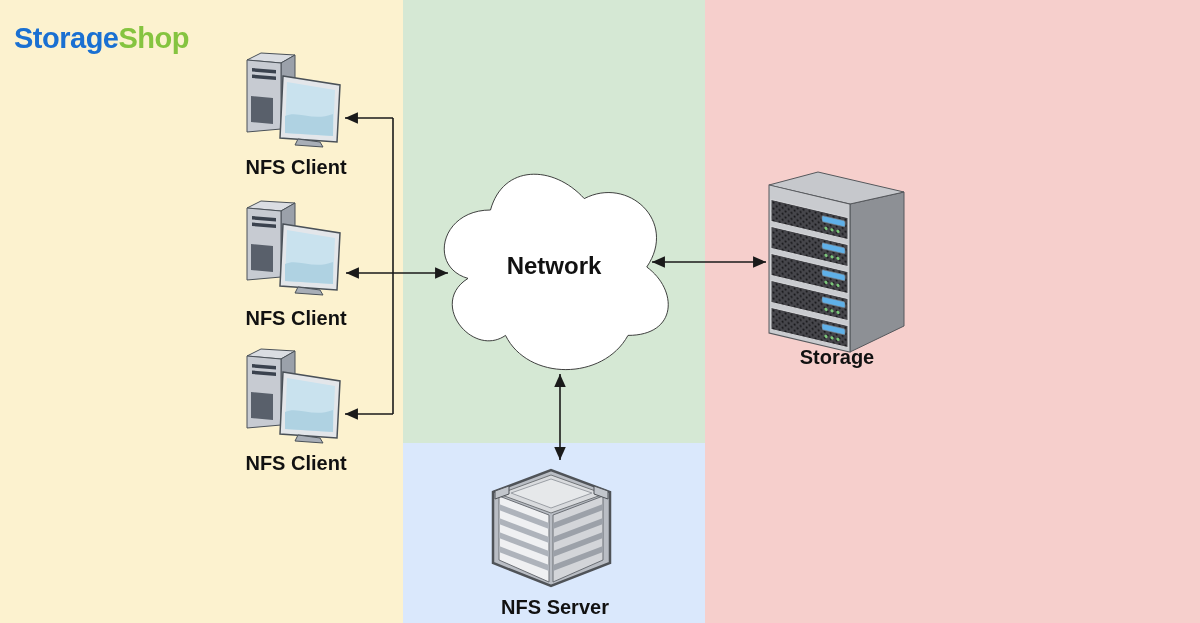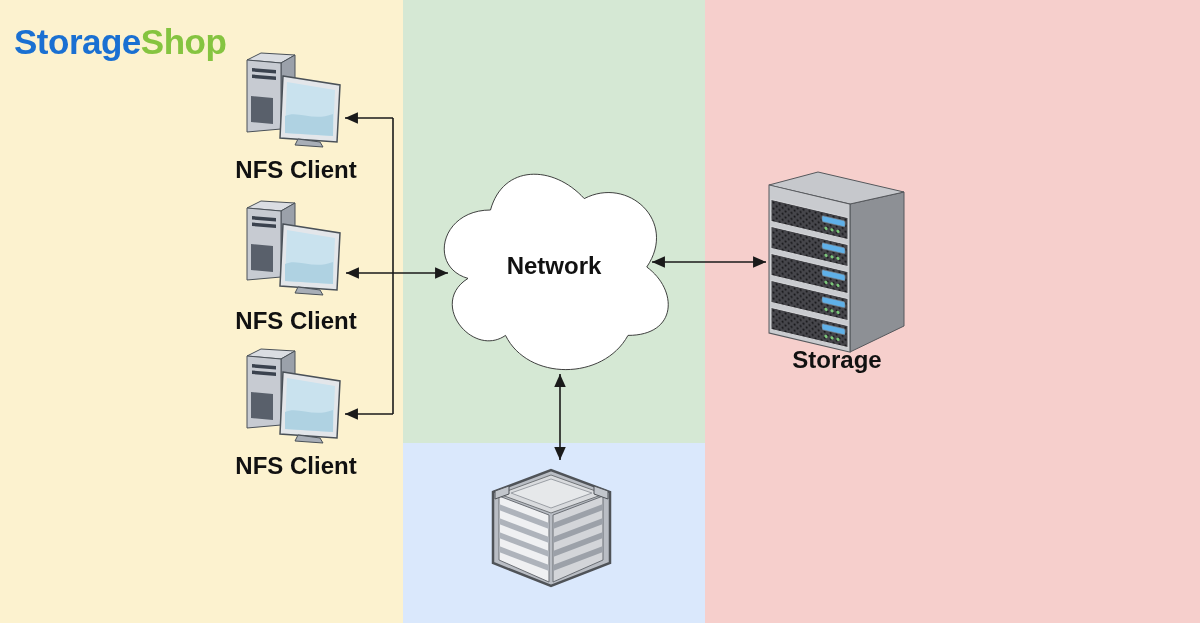--- a/index.html
+++ b/index.html
@@ -2,24 +2,24 @@
 <html style="--bg-yellow: #FCF2CF; --bg-green: #D5E8D4; --bg-blue: #DAE8FC; --bg-pink: #F6CFCC; --logo-blue: #1A70D2; --logo-green: #85C440; --line: #1A1A1A; --label: #111111;"><head>
 <meta charset="utf-8">
 <style>
   html,body{margin:0;padding:0;}
   body{font-family:"Liberation Sans","DejaVu Sans",sans-serif;}
   .canvas{position:relative;width:1200px;height:623px;overflow:hidden;background:var(--bg-yellow,#FCF2CF);}
   .bg{position:absolute;}
   .bg-green{left:403px;top:0;width:302px;height:443px;background:var(--bg-green,#D5E8D4);}
   .bg-blue{left:403px;top:443px;width:302px;height:180px;background:var(--bg-blue,#DAE8FC);}
   .bg-pink{left:705px;top:0;width:495px;height:623px;background:var(--bg-pink,#F6CFCC);}
-  .logo{position:absolute;left:14px;top:22px;font-size:35px;font-weight:800;letter-spacing:-0.5px;white-space:nowrap;}
+  .logo{position:absolute;left:14px;top:22px;font-size:29px;font-weight:800;letter-spacing:-0.5px;white-space:nowrap;}
   .logo .p1{color:var(--logo-blue,#1A70D2);}
   .logo .p2{color:var(--logo-green,#85C440);}
-  .node-label{position:absolute;width:160px;text-align:center;font-size:24px;font-weight:700;color:var(--label,#111);}
+  .node-label{position:absolute;width:160px;text-align:center;font-size:20px;font-weight:700;color:var(--label,#111);}
   .network-label{position:absolute;width:160px;text-align:center;font-size:24px;font-weight:700;color:var(--label,#111);}
   svg.icon{position:absolute;}
   svg.overlay{position:absolute;left:0;top:0;}
   .edge{stroke:var(--line,#1A1A1A);stroke-width:1.6;fill:none;}
   .arrhead{fill:var(--line,#1A1A1A);}
 </style>
 </head>
 <body>
 
 <div class="canvas">
@@ -155,14 +155,15 @@
     <polygon points="68,55 118,36 118,100 68,122" fill="#D3D5D9" stroke="#6A6E74"></polygon>
     <polygon points="68,63 118,44 118,50 68,69" fill="#9CA1A9"></polygon>
     <polygon points="68,77 118,58 118,64 68,83" fill="#9CA1A9"></polygon>
     <polygon points="68,91 118,72 118,78 68,97" fill="#9CA1A9"></polygon>
     <polygon points="68,105 118,86 118,92 68,111" fill="#9CA1A9"></polygon>
     <polygon points="14,34 66,15 119,34 66,53" fill="#D9DBDE" stroke="#707478"></polygon>
     <polygon points="26,33 66,19 107,33 66,48" fill="#E6E8EA" stroke="#9B9FA5"></polygon>
     <polygon points="10,31 24,26 24,34 10,39" fill="#C2C6CC" stroke="#4F5358"></polygon>
     <polygon points="123,31 109,26 109,34 123,39" fill="#C2C6CC" stroke="#4F5358"></polygon>
   </svg>
+  <div class="node-label" style="left:475px;top:596px;">NFS Server</div>
 
 </div>
 
 </body></html>

